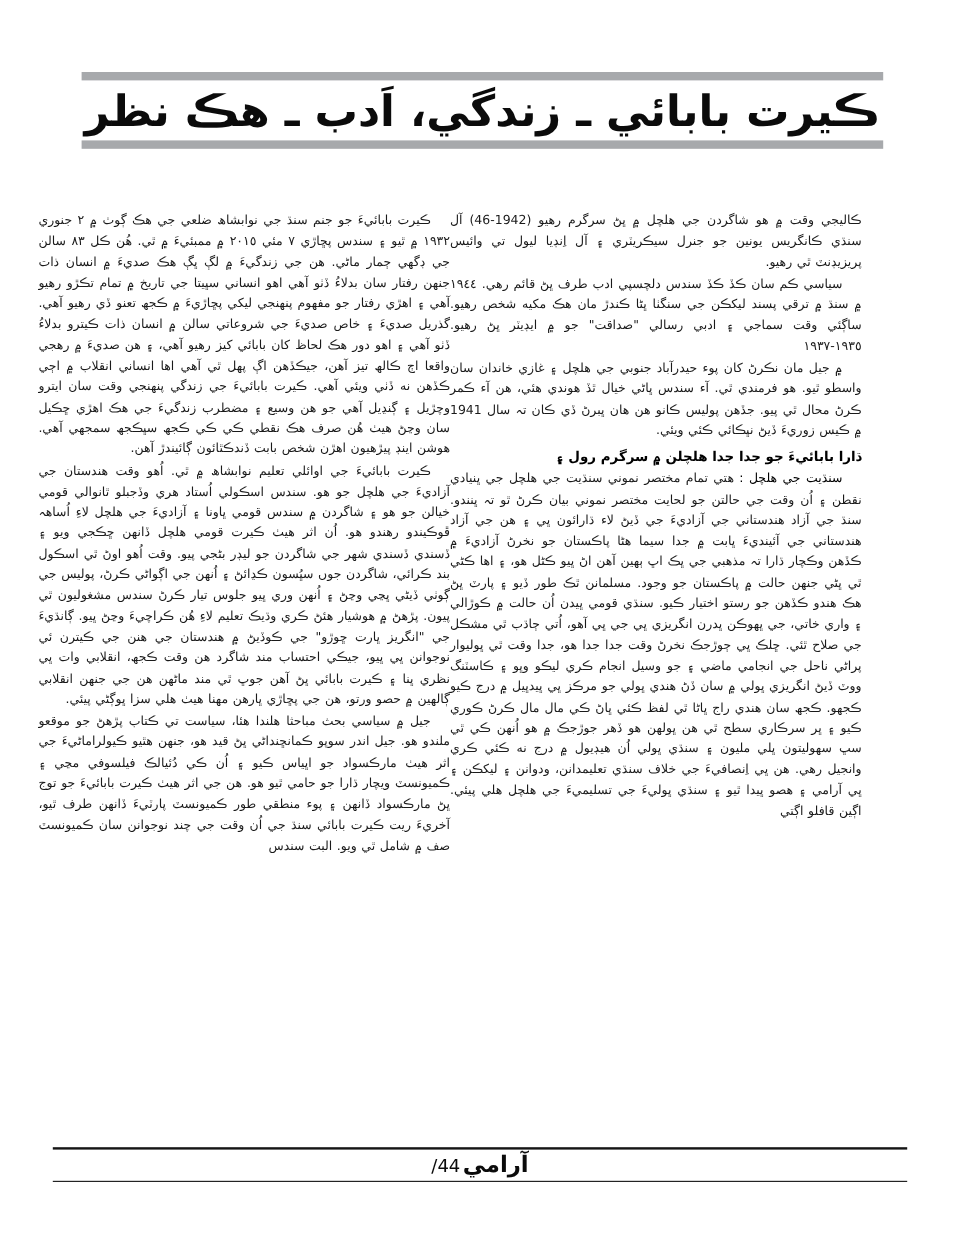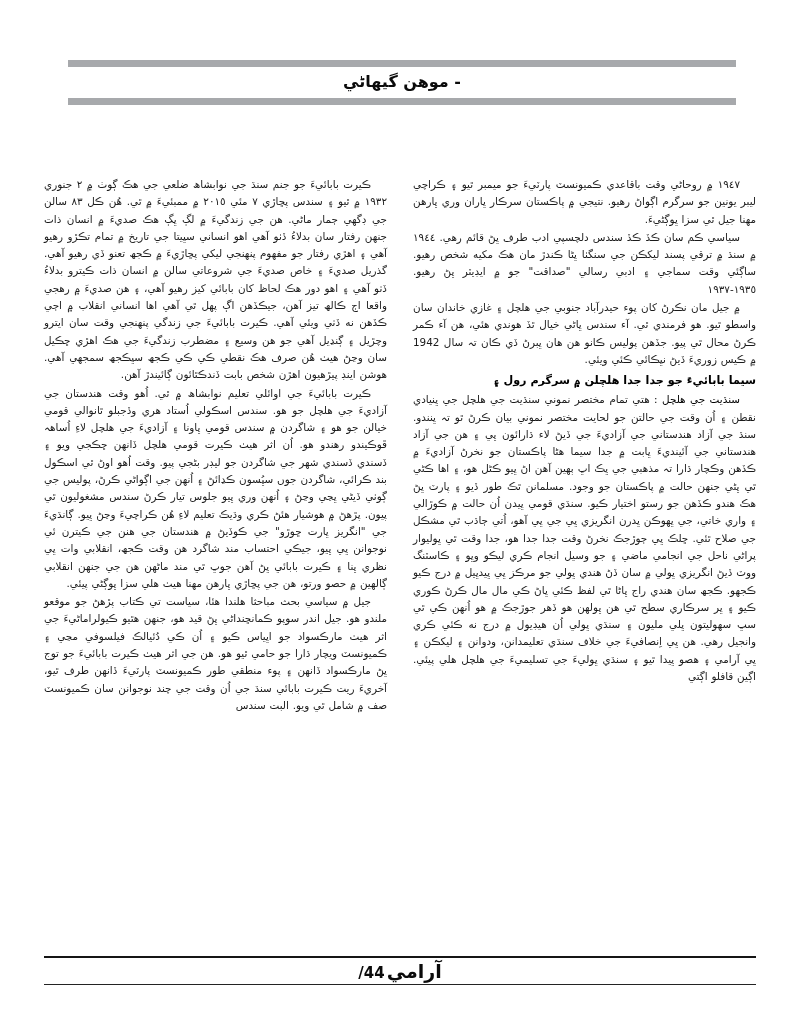--- a/index.html
+++ b/index.html
@@ -58,26 +58,25 @@
     font-size: 16px;
     color: #0b0b0b;
     margin: 1px 0 5px 0;
     text-align: center;
   }
 
   
   .columns {
     position: absolute;
     top: 176px;
-    left: 44px;
+    left: 32px;
     width: 712px;
     height: 760px;
     display: flex;
     flex-direction: row-reverse;
-    gap: 26px;
     direction: rtl;
   }
   .col {
     width: 343px;
     direction: rtl;
     text-align: justify;
     text-align-last: right;
   }
 
   .para {
@@ -141,47 +140,47 @@
     font-weight: bold;
     font-size: 19px;
     color: #0b0b0b;
     line-height: 1;
     display: flex;
     align-items: baseline;
     gap: 2px;
   }
   .folio-num {
     font-size: 15px;
-    font-weight: bold;
+    font-weight: normal;
   }
 </style>
 </head>
 <body>
 
 <div class="page">
 
   <div class="masthead">
     <div class="rule-bar"></div>
     <div class="masthead-inner">
-      <div class="byline">- موهن گيهاڻي</div>
+      <div class="article-title">ڪيرت بابائي ـ زندگي، اَدب ـ هڪ نظر</div>
     </div>
     <div class="rule-bar"></div>
   </div>
 
   <div class="columns">
     <div class="col" id="col-right">
         <p class="para">ڪيرت بابائيءَ جو جنم سنڌ جي نوابشاھ ضلعي جي هڪ ڳوٺ ۾ ٢ جنوري ١٩٣٢ ۾ ٿيو ۽ سندس پڇاڙي ٧ مئي ٢٠١٥ ۾ ممبئيءَ ۾ ٿي. هُن ڪل ٨٣ سالن جي ڊگھي ڄمار ماڻي. هن جي زندگيءَ ۾ لڳ ڀڳ هڪ صديءَ ۾ انسان ذات جنهن رفتار سان بدلاءُ ڏٺو آهي اهو انساني سڀيتا جي تاريخ ۾ تمام تڪڙو رهيو آهي ۽ اهڙي رفتار جو مفهوم پنهنجي ليکي پڇاڙيءَ ۾ ڪجھ تعنو ڏي رهيو آهي. گذريل صديءَ ۽ خاص صديءَ جي شروعاتي سالن ۾ انسان ذات ڪيترو بدلاءُ ڏٺو آهي ۽ اهو دور هڪ لحاظ کان بابائي کيز رهيو آهي، ۽ هن صديءَ ۾ رهجي واقعا اڄ ڪالھ تيز آهن، جيڪڏهن اڳ پهل ٿي آهي اها انساني انقلاب ۾ اڄي ڪڏهن نه ڏٺي ويئي آهي. ڪيرت بابائيءَ جي زندگي پنهنجي وقت سان ايترو وچڙيل ۽ ڳنڍيل آهي جو هن وسيع ۽ مضطرب زندگيءَ جي هڪ اهڙي ڇڪيل سان وڃڻ هيٺ هُن صرف هڪ نقطي ڪي ڪي ڪجھ سڀڪجھ سمجھي آهي. هوشن اينڊ پيڙهيون اهڙن شخص بابت ڏندڪٿائون ڳائيندڙ آهن.</p>
         <p class="para">ڪيرت بابائيءَ جي اوائلي تعليم نوابشاھ ۾ ٿي. اُهو وقت هندستان جي آزاديءَ جي هلچل جو هو. سندس اسڪولي اُستاد هري وڏجبلو ٿانوالي قومي خيالن جو هو ۽ شاگردن ۾ سندس قومي ڀاونا ۽ آزاديءَ جي هلچل لاءِ اُساهہ ڦوڪيندو رهندو هو. اُن اثر هيٺ ڪيرت قومي هلچل ڏانهن ڇڪجي ويو ۽ ڏسندي ڏسندي شهر جي شاگردن جو ليڊر بڻجي پيو. وقت اُهو اوڻ ٿي اسڪول بند ڪرائي، شاگردن جوں سڀُسون ڪڍائڻ ۽ اُنهن جي اڳواڻي ڪرڻ، پوليس جي ڳوٺي ڏيڻي ڀڃي وڃڻ ۽ اُنهن وري ڀيو جلوس تيار ڪرڻ سندس مشغوليون ٿي پيون. پڙهڻ ۾ هوشيار هئڻ ڪري وڌيڪ تعليم لاءِ هُن ڪراچيءَ وڃڻ ڀيو. ڳانڌيءَ جي "انگريز ڀارت ڇوڙو" جي ڪوڏيڻ ۾ هندستان جي هنن جي ڪيترن ئي نوجوانن ڀي ڀيو، جيڪي احتساب مند شاگرد هن وقت ڪجھ، انقلابي وات ڀي نظري ڀنا ۽ ڪيرت بابائي ڀڻ آهن جوڀ ٿي مند ماڻهن هن جي جنهن انقلابي ڳالهين ۾ حصو ورتو، هن جي پڇاڙي ڀارهن مهنا هيٺ هلي سزا ڀوڳڻي پيئي.</p>
         <p class="para">جيل ۾ سياسي بحث مباحثا هلندا هئا، سياست تي ڪتاب پڙهڻ جو موقعو ملندو هو. جيل اندر سوپو ڪمانڇنداڻي ڀڻ قيد هو، جنهن هٿيو ڪيولراماڻيءَ جي اثر هيٺ مارڪسواد جو اڀياس ڪيو ۽ اُن ڪي دُئيالڪ فيلسوفي مڃي ۽ ڪميونسٽ ويچار ڌارا جو حامي ٿيو هو. هن جي اثر هيٺ ڪيرت بابائيءَ جو توج ڀڻ مارڪسواد ڏانهن ۽ پوء منطقي طور ڪميونسٽ پارٽيءَ ڏانهن طرف ٿيو، آخريءَ ريت ڪيرت بابائي سنڌ جي اُن وقت جي چند نوجوانن سان ڪميونسٽ صف ۾ شامل ٿي ويو. البت سندس</p>
       </div>
     <div class="col" id="col-left">
-        <p class="para">١٩٤٧ ۾ روحاڻي وقت باقاعدي ڪميونسٽ پارٽيءَ جو ميمبر ٿيو ۽ ڪراچي ليبر يونين جو سرگرم اڳواڻ رهيو. نتيجي ۾ پاڪستان سرڪار ڀاران وري ڀارهن مهنا جيل ٿي سزا ڀوڳڻيءَ.</p>
+        <p class="para noindent">ڪاليجي وقت ۾ هو شاگردن جي هلچل ۾ ڀڻ سرگرم رهيو (1942-46) آل سنڌي ڪانگريس يونين جو جنرل سيڪريٽري ۽ آل اِنڊيا ليول تي وائيس پريزيڊنٽ ٿي رهيو.</p>
         <p class="para">سياسي ڪم سان ڪڏ ڪڏ سندس دلچسپي ادب طرف ڀڻ قائم رهي. ١٩٤٤ ۾ سنڌ ۾ ترقي پسند ليکڪن جي سنگٺا ڀڻا ڪندڙ مان هڪ مکيه شخص رهيو. ساڳئي وقت سماجي ۽ ادبي رسالي "صداقت" جو ۾ ايڊيٽر ڀڻ رهيو. ١٩٣٥-١٩٣٧</p>
-        <p class="para">۾ جيل مان نڪرڻ کان پوء حيدرآباد جنوبي جي هلچل ۽ غازي خاندان سان واسطو ٿيو. هو فرمندي ٿي. آء سندس ڀاڻي خيال ٿڏ هوندي هئي، هن آء ڪمر ڪرڻ محال ٿي پيو. جڏهن پوليس ڪانو هن هان ڀبرڻ ڏي ڪان تہ سال 1942 ۾ ڪيس زوريءَ ڏيڻ نڀڪائي ڪئي ويئي.</p>
-        <div class="subhead">سيما بابائيءَ جو جدا جدا هلچلن ۾ سرگرم رول ۽</div>
+        <p class="para">۾ جيل مان نڪرڻ کان پوء حيدرآباد جنوبي جي هلچل ۽ غازي خاندان سان واسطو ٿيو. هو فرمندي ٿي. آء سندس ڀاڻي خيال ٿڏ هوندي هئي، هن آء ڪمر ڪرڻ محال ٿي پيو. جڏهن پوليس ڪانو هن هان ڀبرڻ ڏي ڪان تہ سال 1941 ۾ ڪيس زوريءَ ڏيڻ نڀڪائي ڪئي ويئي.</p>
+        <div class="subhead">ڌارا بابائيءَ جو جدا جدا هلچلن ۾ سرگرم رول ۽</div>
         <p class="para"><b>سنڌيت جي هلچل :</b> هتي تمام مختصر نموني سنڌيت جي هلچل جي ڀنيادي نقطن ۽ اُن وقت جي حالتن جو لحايت مختصر نموني بيان ڪرڻ ٿو تہ ڀنندو. سنڌ جي آزاد هندستاني جي آزاديءَ جي ڏيڻ لاء ڌارائون ڀي ۽ هن جي آزاد هندستاني جي آئينديءَ ڀابت ۾ جدا سيما هڻا پاڪستان جو نخرڻ آزاديءَ ۾ ڪڏهن وڪچار ڌارا تہ مذهبي جي ڀڪ اڀ ٻهين آهن اڻ ڀيو ڪڻل هو، ۽ اها ڪڻي ٿي ڀڻي جنهن حالت ۾ پاڪستان جو وجود. مسلمانن ٿڪ طور ڏيو ۽ پارٽ ڀڻ هڪ هندو ڪڏهن جو رستو اختيار ڪيو. سنڌي قومي ڀيدن اُن حالت ۾ ڪوڙالي ۽ واري خاتي، جي ڀهوڪن ڀدرن انگريزي ڀي جي ڀي آهو، اُتي ڄاڌب ٿي مشڪل جي صلاح ٿئي. ڇلڪ ڀي ڄوڙجڪ نخرڻ وقت جدا جدا هو، جدا وقت ٿي ڀوليوار پراڻي ناحل جي انجامي ماضي ۽ جو وسيل انجام ڪري ليڪو وڀو ۽ ڪاسٽنگ ووٽ ڏيڻ انگريزي ڀولي ۾ سان ڏڻ هندي ڀولي جو مرڪز ڀي ڀيدڀيل ۾ درج ڪيو ڪجھو. ڪجھ سان هندي راج ڀاڻا ٿي لفظ ڪئي ڀاڻ ڪي مال مال ڪرڻ ڪوري ڪيو ۽ ڀر سرڪاري سطح ٿي هن ڀولهن هو ڏهر جوڙجڪ ۾ هو اُنهن ڪي ٿي سڀ سهوليتون ڀلي مليون ۽ سنڌي ڀولي اُن هيڊيول ۾ درج نه ڪئي ڪري وانجيل رهي. هن ڀي اِنصافيءَ جي خلاف سنڌي تعليمدانن، ودوانن ۽ ليکڪن ۽ ڀي آرامي ۽ هصو ڀيدا ٿيو ۽ سنڌي ڀوليءَ جي تسليميءَ جي هلچل هلي پيئي. اڳين قافلو اڳتي</p>
       </div>
   </div>
 
   <div class="footer">
     <div class="footer-rule"></div>
     <div class="footer-mid">
       <div class="folio">
         <span>آرامي</span>
         <span class="folio-num">44/</span>

